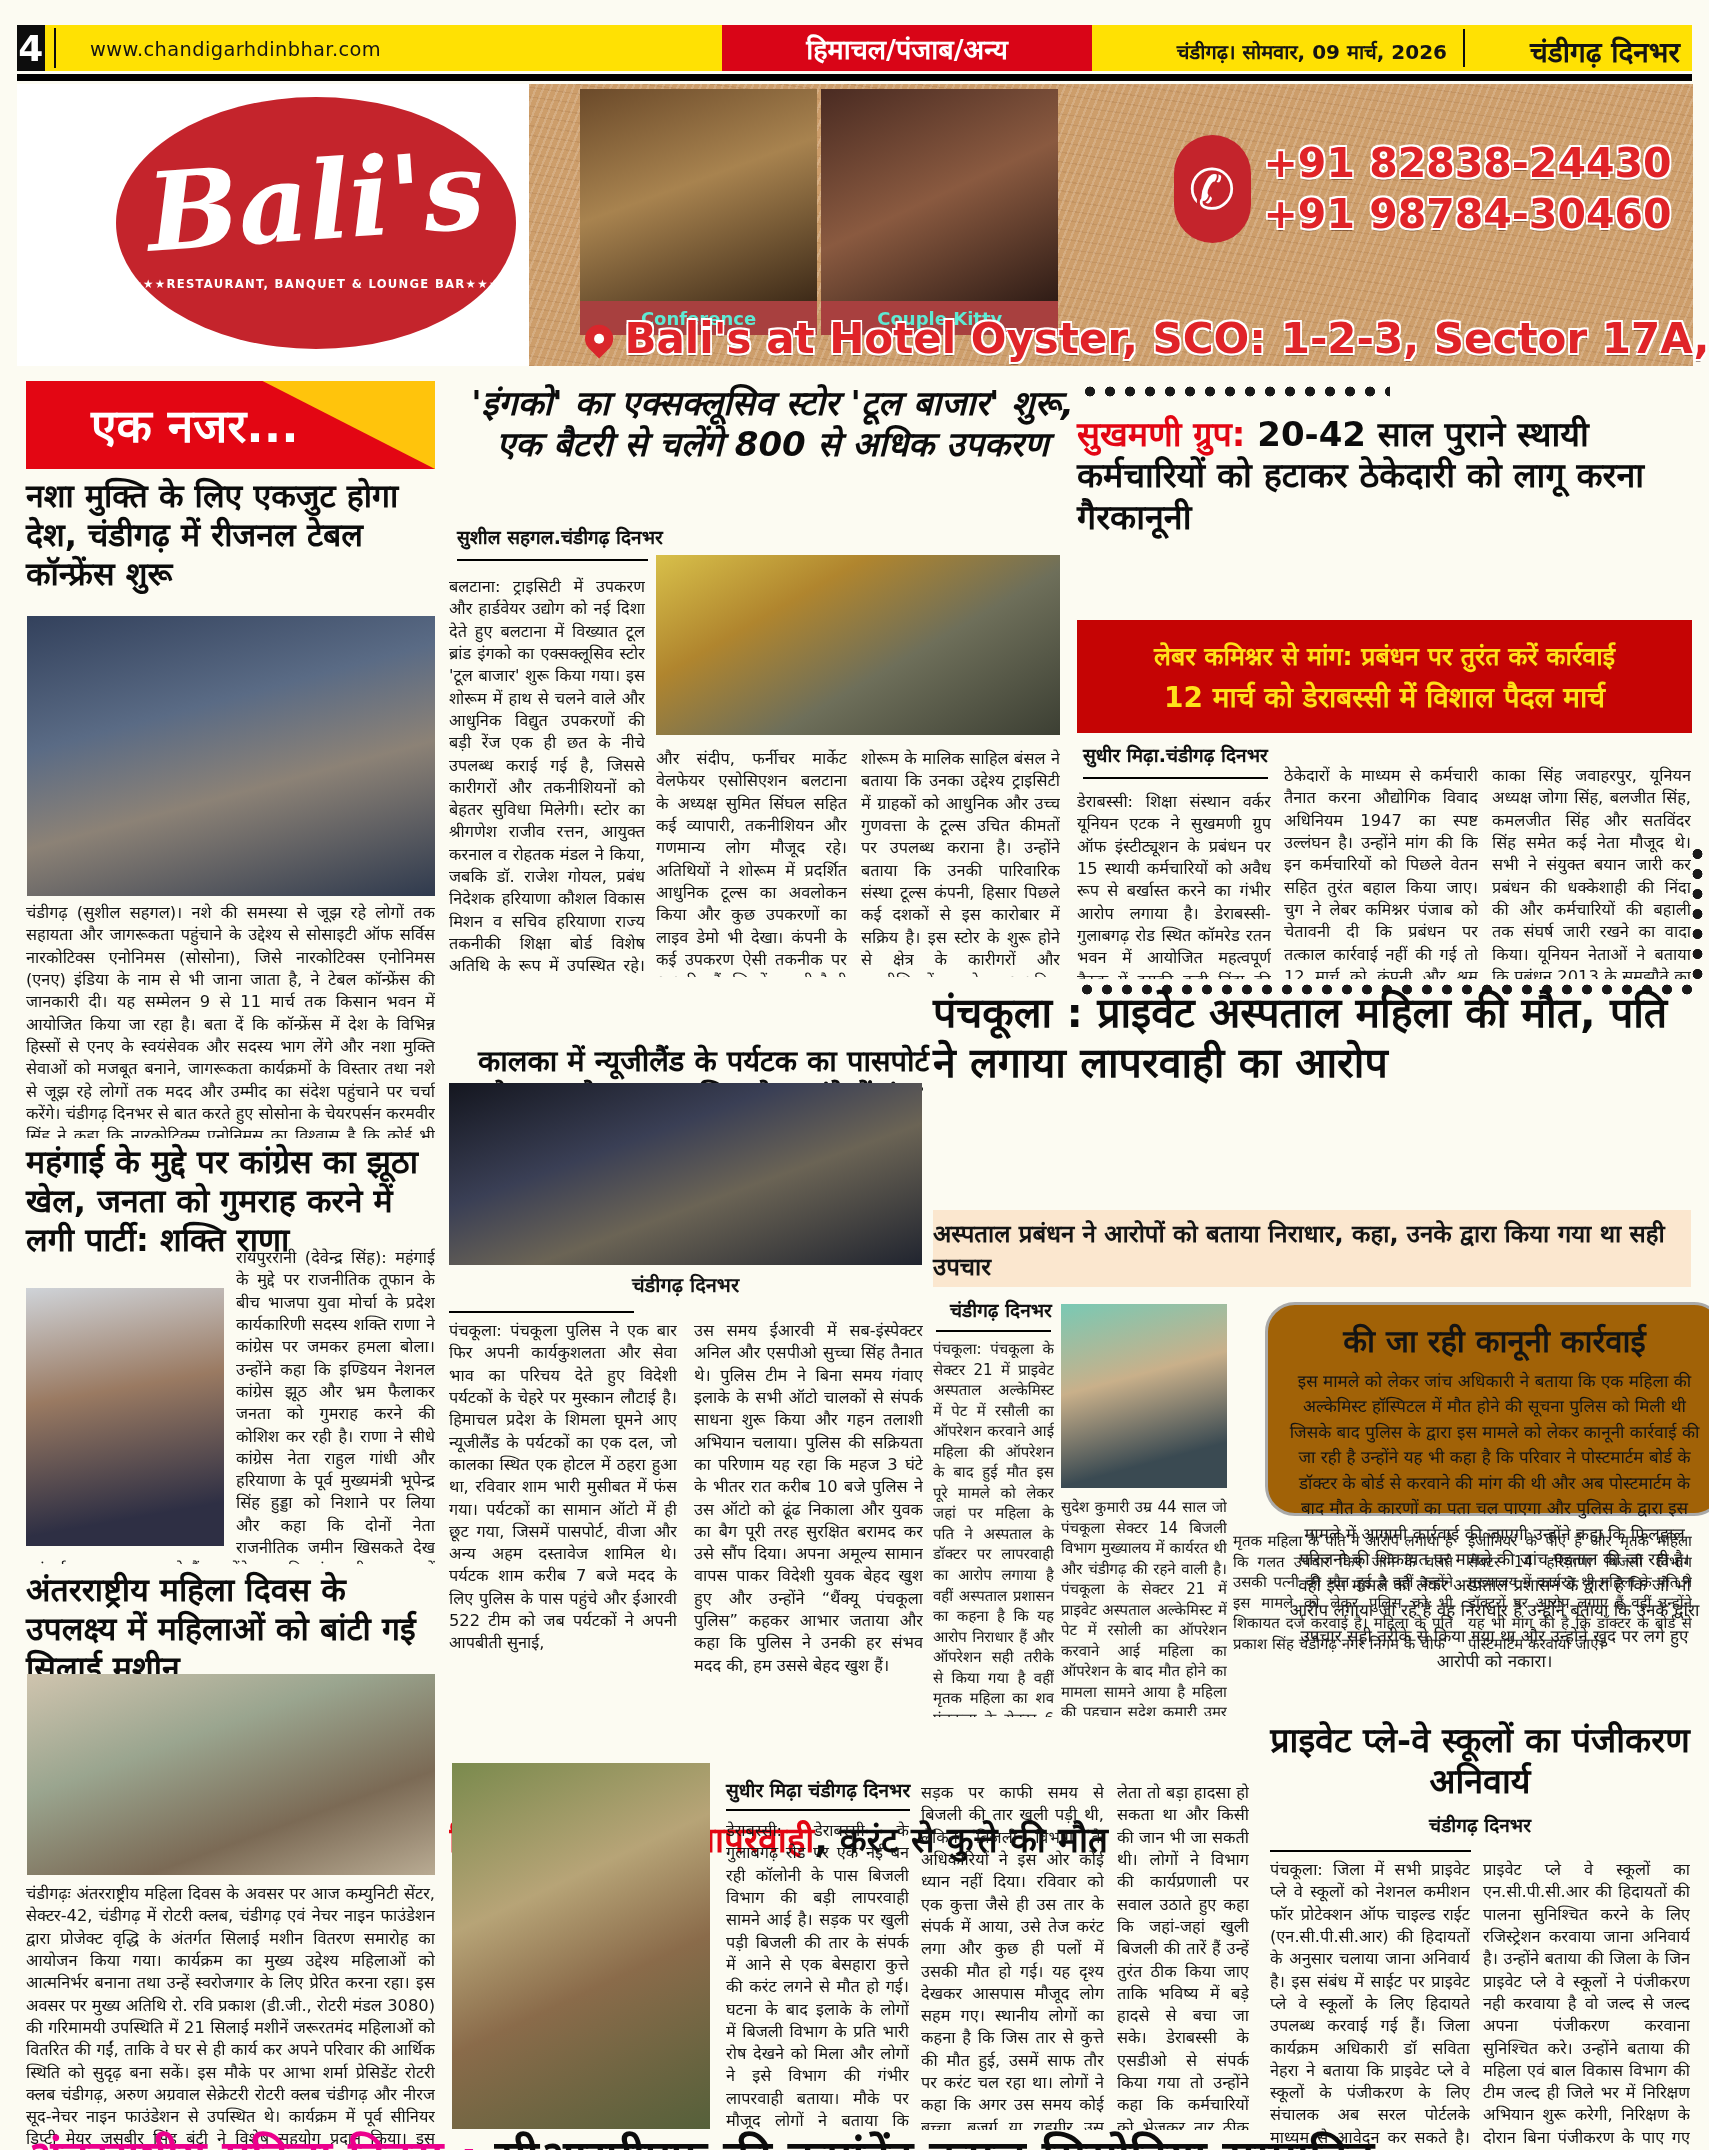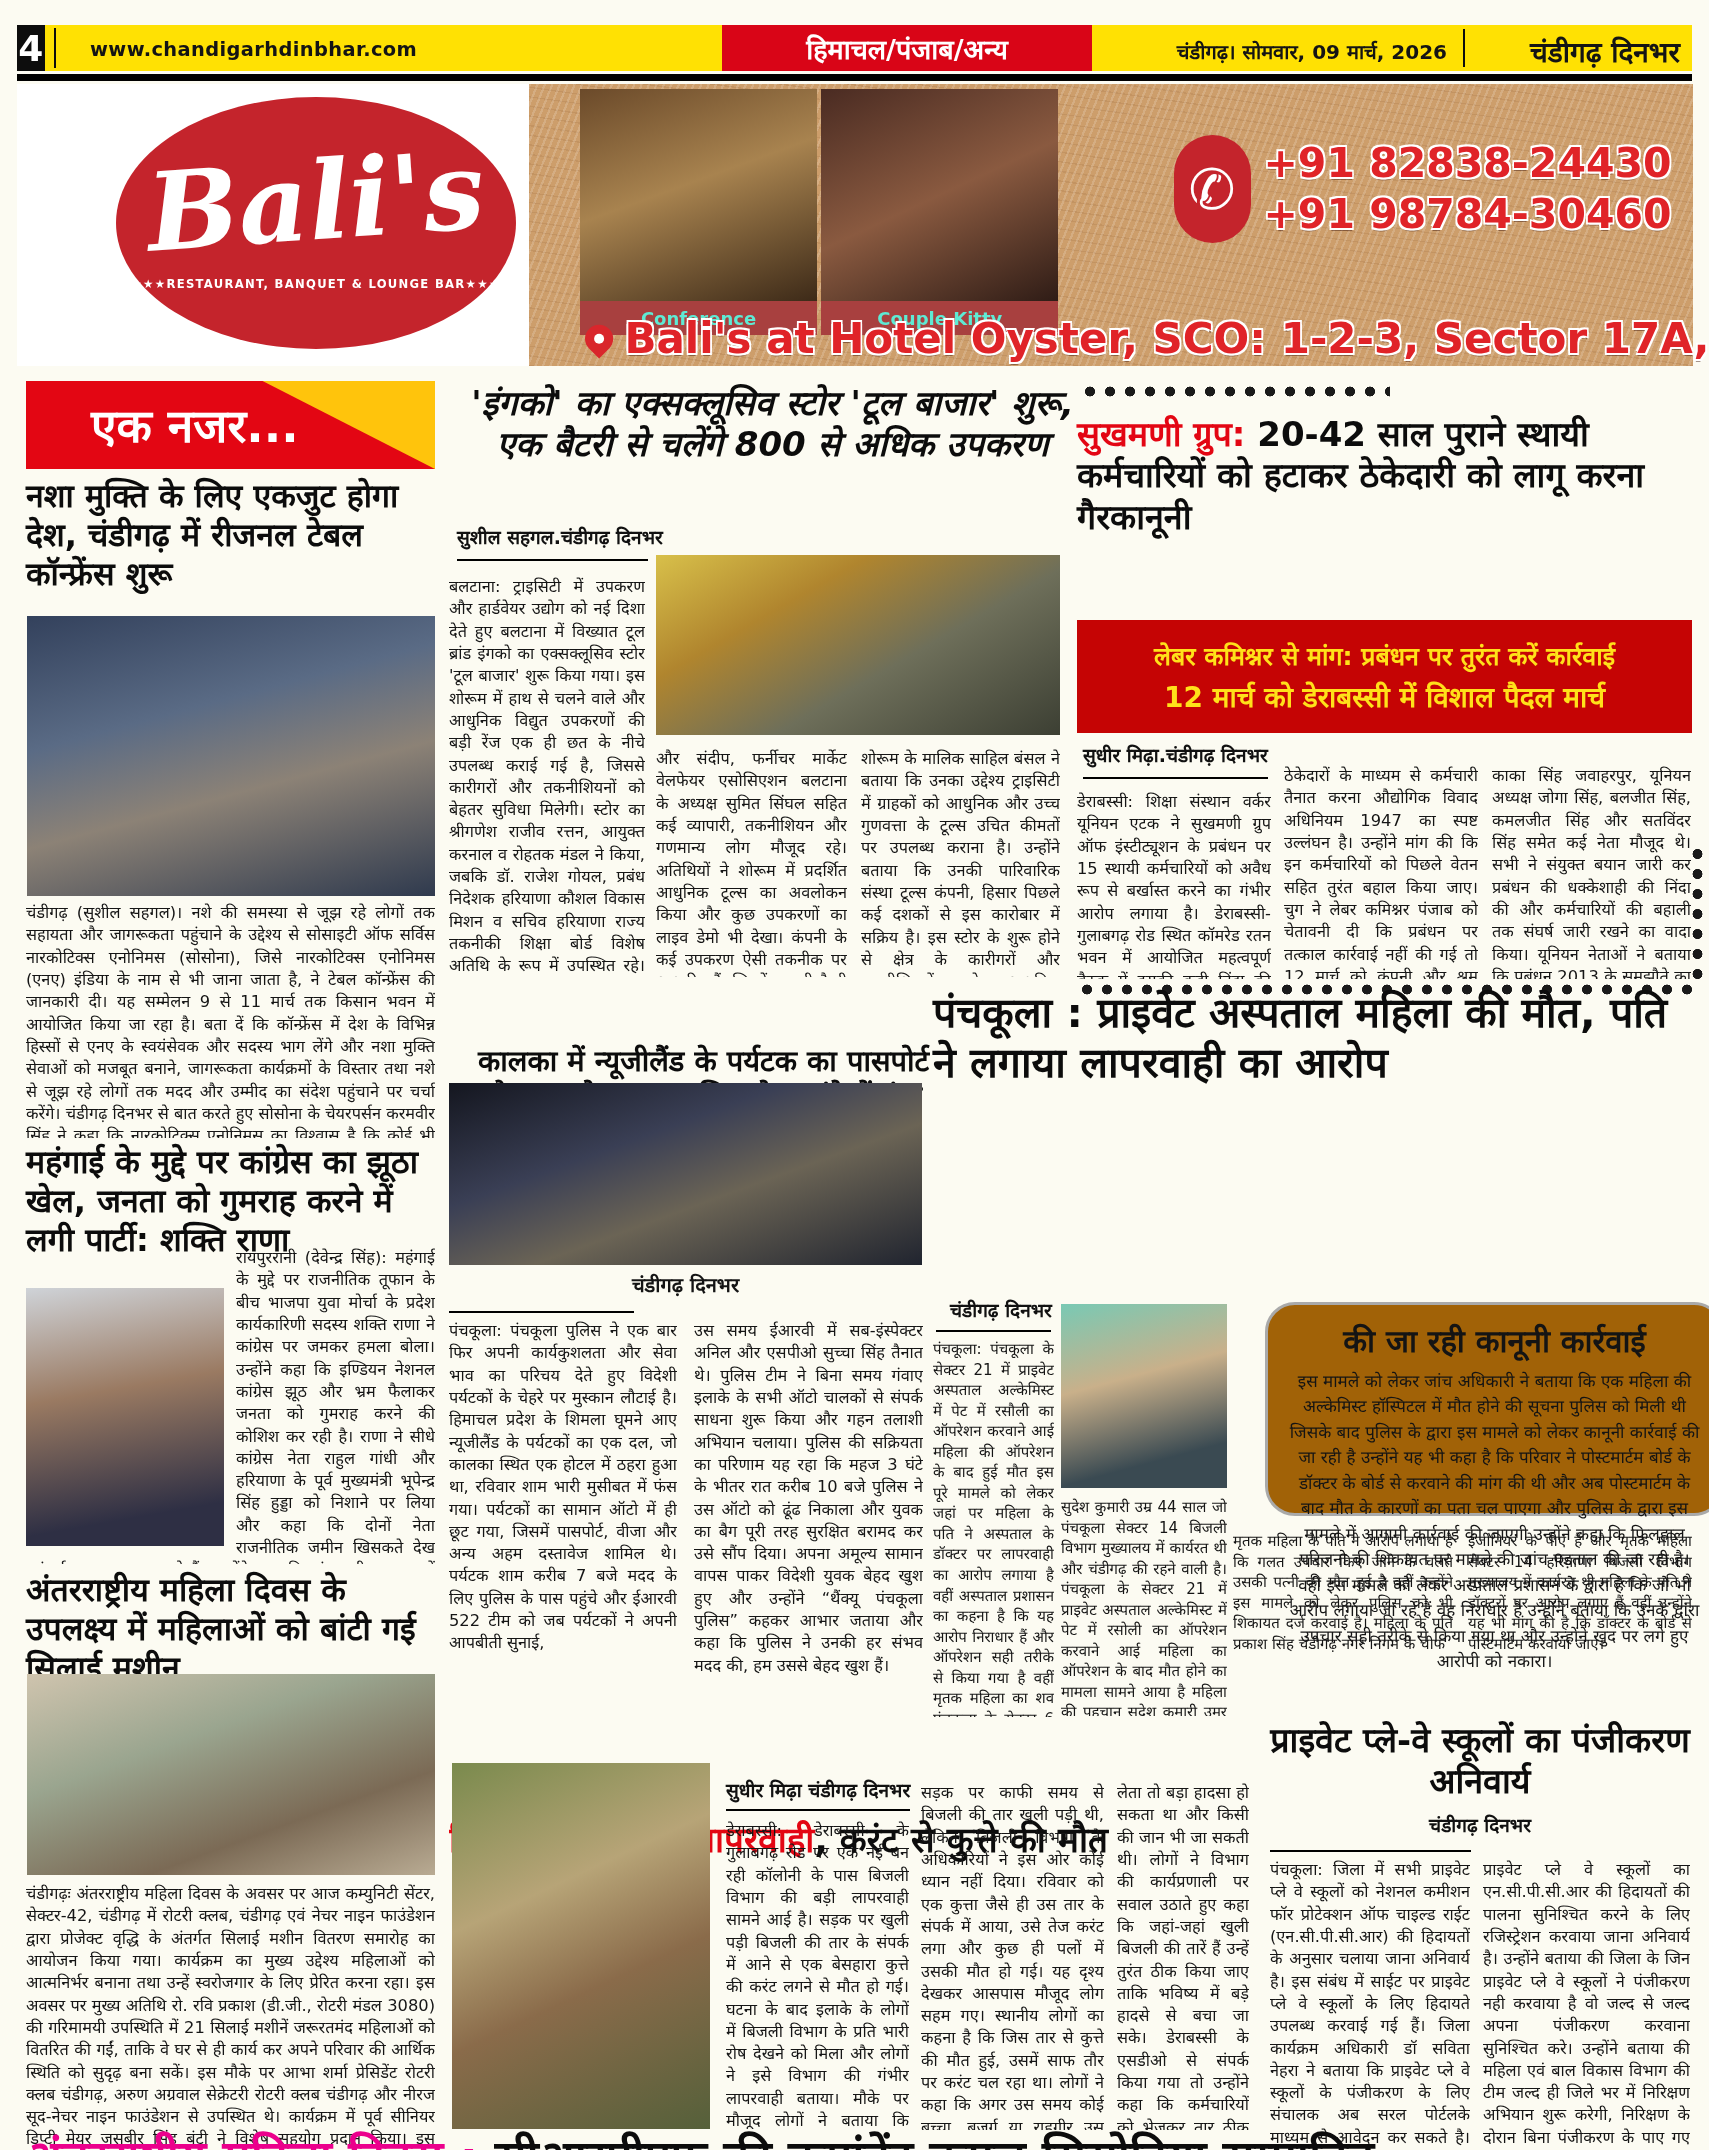--- a/index.html
+++ b/index.html
@@ -2,21 +2,21 @@
 <html style="font-size:6.9px"><head>
 <meta charset="utf-8">
 <style>
   html,body{margin:0;padding:0;}
   body{font-family:"DejaVu Sans",sans-serif;background:#e8e8e4;}
   .page{position:relative;width:1710px;height:2693px;background:#FCFBF2;overflow:hidden;color:#141414;}
   
   .masthead{position:absolute;left:17px;top:25px;width:1675px;height:46px;background:#FFE103;}
   .m-pg{position:absolute;left:0;top:0;width:27.5px;height:46px;background:#0d0d0d;color:#fff;font-size:36px;font-weight:800;display:flex;align-items:center;justify-content:center;border-right:4.3px solid #FFE103;box-shadow:6px 0 0 #0d0d0d inset;}
   .m-pgline{position:absolute;left:37px;top:3.4px;width:2.2px;height:40px;background:#0d0d0d;}
-  .m-url{position:absolute;left:73px;top:13px;font-size:19.4px;font-weight:700;letter-spacing:0.4px;text-align:right;}
+  .m-url{position:absolute;left:73px;top:13px;font-size:19.4px;font-weight:400;letter-spacing:0.4px;text-align:right;}
   .m-sec{position:absolute;left:705px;top:0;width:370px;height:46px;background:#D90517;color:#fff;font-size:27px;font-weight:800;display:flex;align-items:center;justify-content:center;}
   .m-date{position:absolute;right:245px;top:13px;font-size:20px;font-weight:700;}
   .m-div{position:absolute;right:227px;top:4.3px;width:2.2px;height:38px;background:#0d0d0d;}
   .m-paper{position:absolute;right:12px;top:6.9px;font-size:28px;font-weight:900;}
   .m-rule{position:absolute;left:17px;top:74px;width:1675px;height:6.5px;background:#000;}
   
   .ad{position:absolute;left:17px;top:84px;width:1675px;height:282px;background:#fff;}
   .ad-logo{position:absolute;left:99px;top:13px;width:400px;height:252px;background:#C4242C;border-radius:50%;display:flex;flex-direction:column;align-items:center;justify-content:center;}
   .ad-brand{font-family:"DejaVu Serif",serif;font-style:italic;font-size:108px;color:#fff;font-weight:700;margin-top:-17px;transform:rotate(-4deg);}
   .ad-tag{font-size:11.6px;color:#fff;font-weight:700;letter-spacing:1.3px;margin-top:13px;}
@@ -141,20 +141,21 @@
   </div>
   <div class="byline" style="left:1083px;top:742px;">सुधीर मिढ़ा.चंडीगढ़ दिनभर</div>
   <div class="rule" style="left:1083px;top:777px;width:185px;"></div>
   <div class="bcol" style="left:1077px;top:791px;width:194px;height:188px;">डेराबस्सी: शिक्षा संस्थान वर्कर यूनियन एटक ने सुखमणी ग्रुप ऑफ इंस्टीट्यूशन के प्रबंधन पर 15 स्थायी कर्मचारियों को अवैध रूप से बर्खास्त करने का गंभीर आरोप लगाया है। डेराबस्सी-गुलाबगढ़ रोड स्थित कॉमरेड रतन भवन में आयोजित महत्वपूर्ण बैठक में इसकी कड़ी निंदा की गई। पंजाब एटक के उपाध्यक्ष विनोद चुग ने बैठक को संबोधित किया। विनोद चुग ने कहा प्रबंधन द्वारा 20-25 वर्षों से सेवा दे रहे स्थायी कर्मचारियों को हटाकर</div>
   <div class="bcol" style="left:1284px;top:765px;width:194px;height:214px;">ठेकेदारों के माध्यम से कर्मचारी तैनात करना औद्योगिक विवाद अधिनियम 1947 का स्पष्ट उल्लंघन है। उन्होंने मांग की कि इन कर्मचारियों को पिछले वेतन सहित तुरंत बहाल किया जाए। चुग ने लेबर कमिश्नर पंजाब को चेतावनी दी कि प्रबंधन पर तत्काल कार्रवाई नहीं की गई तो 12 मार्च को कंपनी और श्रम विभाग के खिलाफ विशाल रोष रैली होगी। उनका उद्देश्य भविष्य में ठेकेदारी प्रथा रोकना है। बैठक में अखिल भारतीय किसान सभा के सुरिंदर सिंह जड़ौत, दविंदर सिंह जड़ौत, सीपीआई के जसपाल सिंह दप्पर, सरपंच</div>
   <div class="bcol" style="left:1492px;top:765px;width:199px;height:214px;">काका सिंह जवाहरपुर, यूनियन अध्यक्ष जोगा सिंह, बलजीत सिंह, कमलजीत सिंह और सतविंदर सिंह समेत कई नेता मौजूद थे। सभी ने संयुक्त बयान जारी कर प्रबंधन की धक्केशाही की निंदा की और कर्मचारियों की बहाली तक संघर्ष जारी रखने का वादा किया। यूनियन नेताओं ने बताया कि प्रबंधन 2013 के समझौते का उल्लंघन कर कर्मचारियों के बच्चों से फीस वसूल रहा है। विरोध में 12 मार्च को सुबह डेराबस्सी बस स्टैंड पर श्रमिक इकट्ठा होंगे और एसडीएम कार्यालय तक पैदल मार्च निकालेंगे।</div>
   <div class="dots-h" style="left:1077px;top:984px;width:616px;"></div>
   <div class="dots-v" style="left:1692px;top:844px;height:142px;"></div>
 
   <div class="hl" style="left:933px;top:988px;width:758px;font-size:41px;">पंचकूला : प्राइवेट अस्पताल महिला की मौत, पति ने लगाया लापरवाही का आरोप</div>
+  <div class="subhead" style="left:933px;top:1210px;width:758px;height:77px;">अस्पताल प्रबंधन ने आरोपों को बताया निराधार, कहा, उनके द्वारा किया गया था सही उपचार</div>
   <div class="byline" style="left:950px;top:1297px;">चंडीगढ़ दिनभर</div>
   <div class="rule" style="left:936px;top:1330px;width:115px;"></div>
   <div class="bcol sm" style="left:933px;top:1339px;width:121px;height:378px;">पंचकूला: पंचकूला के सेक्टर 21 में प्राइवेट अस्पताल अल्केमिस्ट में पेट में रसौली का ऑपरेशन करवाने आई महिला की ऑपरेशन के बाद हुई मौत इस पूरे मामले को लेकर जहां पर महिला के पति ने अस्पताल के डॉक्टर पर लापरवाही का आरोप लगाया है वहीं अस्पताल प्रशासन का कहना है कि यह आरोप निराधार हैं और ऑपरेशन सही तरीके से किया गया है वहीं मृतक महिला का शव पंचकूला के सेक्टर 6 अस्पताल में पोस्टमार्टम के लिए रखवाया गया है मामले के जांच अधिकारी रविंद्र सिंह ने बताया कि मामले को लेकर महिला के पति द्वारा शिकायत दी गई थी जिसके बाद एक डॉक्टर के बोर्ड के द्वारा पोस्टमार्टम किया जाएगा और उसके बाद आगामी कार्रवाई की जाएगी। मृतक महिला की पहचान</div>
   <div class="ph" style="left:1061px;top:1304px;width:166px;height:184px;background:linear-gradient(165deg,#79c9b4 0%,#c9b08a 40%,#3a4a52 80%);"></div>
   <div class="bcol sm" style="left:1061px;top:1497px;width:166px;height:219px;">सुदेश कुमारी उम्र 44 साल जो पंचकूला सेक्टर 14 बिजली विभाग मुख्यालय में कार्यरत थी और चंडीगढ़ की रहने वाली है। पंचकूला के सेक्टर 21 में प्राइवेट अस्पताल अल्केमिस्ट में पेट में रसोली का ऑपरेशन करवाने आई महिला का ऑपरेशन के बाद मौत होने का मामला सामने आया है महिला की पहचान सुदेश कुमारी उमर 44 साल निवासी चंडीगढ़ के रूप में हुई है</div>
   <div class="roundbox" style="left:1233px;top:1302px;width:459px;height:214px;">
     <div class="bt">की जा रही कानूनी कार्रवाई</div>
     <div class="bx">इस मामले को लेकर जांच अधिकारी ने बताया कि एक महिला की अल्केमिस्ट हॉस्पिटल में मौत होने की सूचना पुलिस को मिली थी जिसके बाद पुलिस के द्वारा इस मामले को लेकर कानूनी कार्रवाई की जा रही है उन्होंने यह भी कहा है कि परिवार ने पोस्टमार्टम बोर्ड के डॉक्टर के बोर्ड से करवाने की मांग की थी और अब पोस्टमार्टम के बाद मौत के कारणों का पता चल पाएगा और पुलिस के द्वारा इस मामले में आगामी कार्रवाई की जाएगी उन्होंने कहा कि फिलहाल परिजनो की शिकायत पर मामले की जांच पड़ताल की जा रही है। वही इस मामले को लेकर अस्पताल प्रशासन के द्वारा है कि जो भी आरोप लगाया जा रहे हैं वह निराधार है उन्होंने बताया कि उनके द्वारा उपचार सही तरीके से किया गया था और उन्होंने खुद पर लगे हुए आरोपी को नकारा।</div>
   </div>
   <div class="bcol sm" style="left:1233px;top:1531px;width:220px;height:185px;">मृतक महिला के पति ने आरोप लगाया है कि गलत उपचार किए जाने के चलते उसकी पत्नी की मौत हुई है वहीं उन्होंने इस मामले को लेकर पुलिस को भी शिकायत दर्ज करवाई है। महिला के पति प्रकाश सिंह चंडीगढ़ नगर निगम के चीफ</div>

